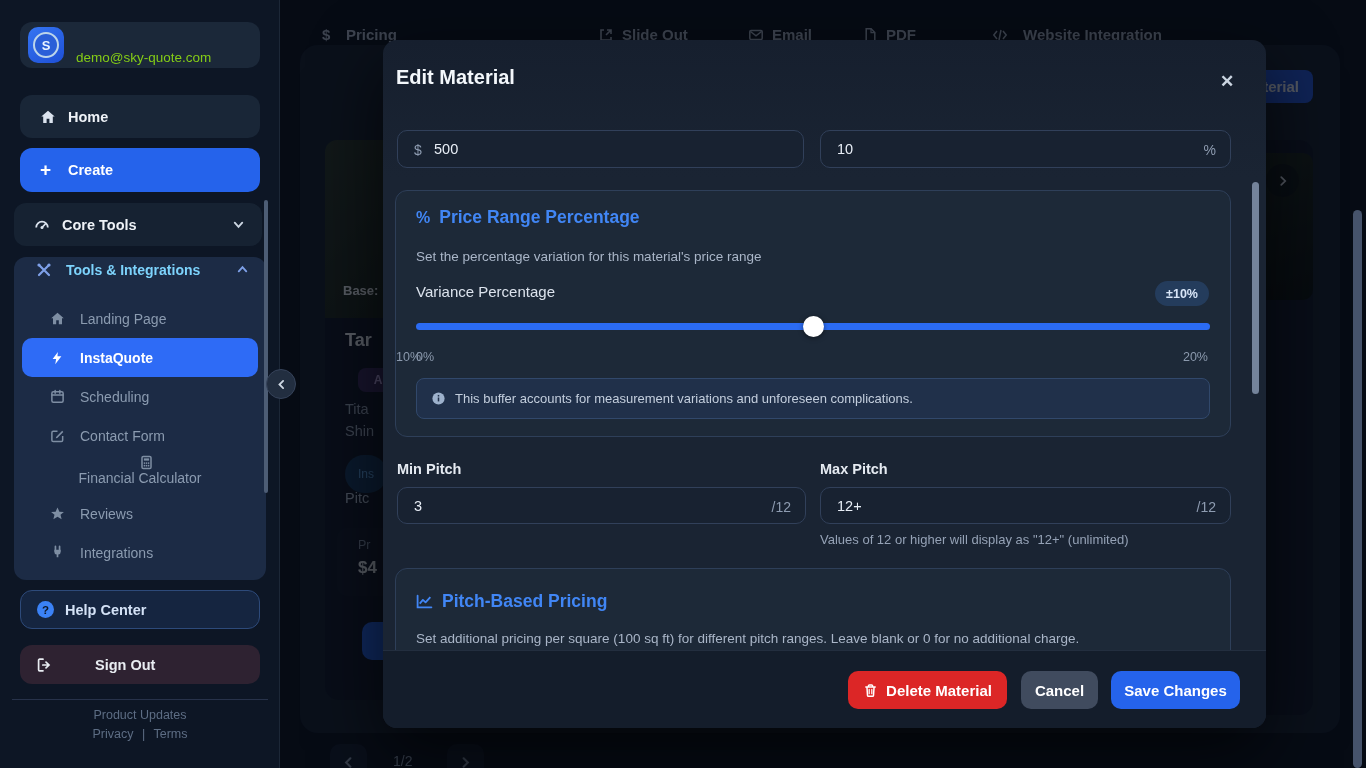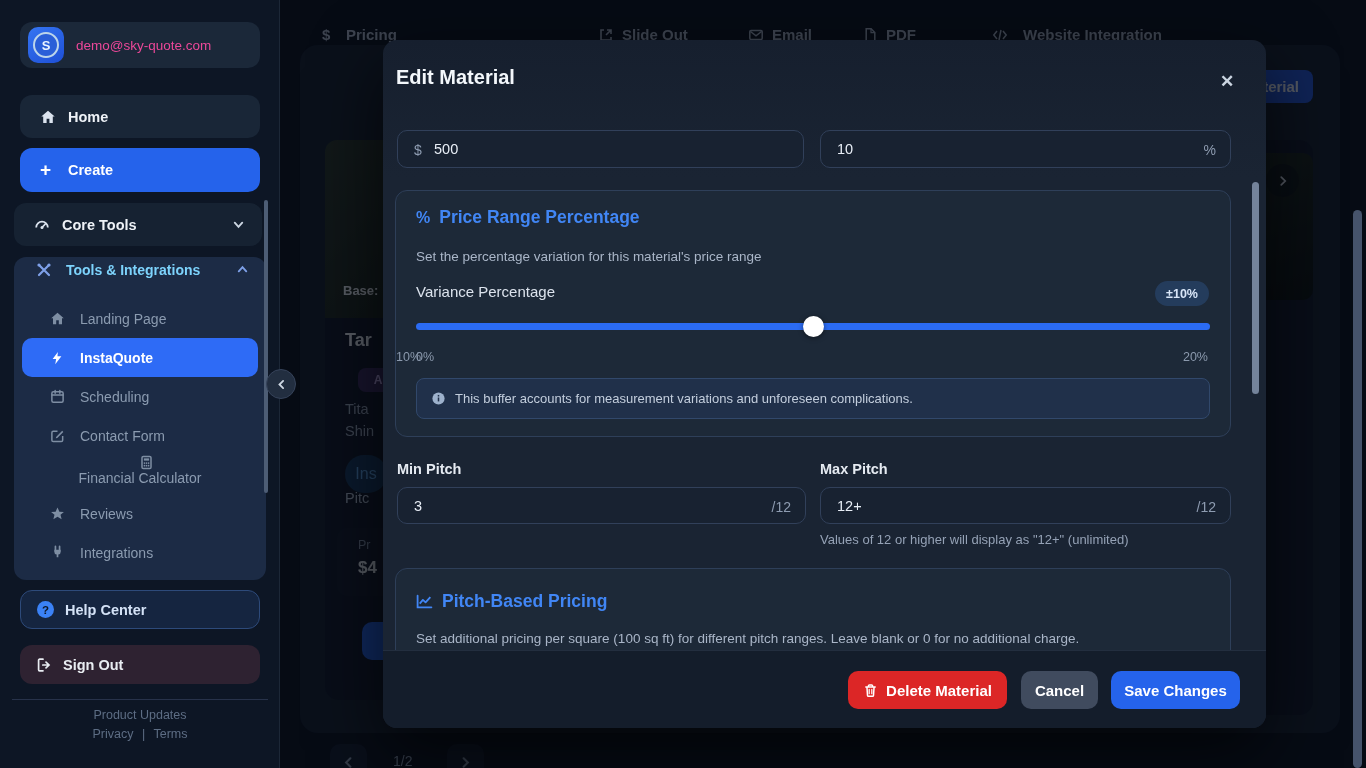--- a/index.html
+++ b/index.html
@@ -5,33 +5,33 @@
   * { margin:0; padding:0; box-sizing:border-box; }
   html,body { width:1366px; height:768px; overflow:hidden; }
   body { position:relative; background:#0a0f1a; font-family:"Liberation Sans", sans-serif; }
   svg { display:block; }
 
   
   .sidebar { position:absolute; left:0; top:0; width:280px; height:768px; background:#0d1625; border-right:1px solid #1c2737; z-index:20; }
   .chip { position:absolute; left:20px; top:22px; width:240px; height:46px; background:#1b2839; border-radius:12px; }
   .avatar { position:absolute; left:8px; top:5px; width:36px; height:36px; border-radius:10px; background:linear-gradient(145deg,#3575f2,#1e4fd6); }
   .avatar .ring { position:absolute; left:5px; top:5px; width:26px; height:26px; border-radius:50%; border:2px solid #bcd5ea; background:#2a5fd8; color:#eaf4ff; font-weight:bold; font-size:13px; display:flex; align-items:center; justify-content:center; }
-  .chip .email { position:absolute; left:56px; top:0; height:46px; display:flex; align-items:center; font-size:13.5px; color:#ec4899; }
+  .chip .email { position:absolute; left:56px; top:12px; height:46px; display:flex; align-items:center; font-size:13.5px; color:#84cc16; }
   .side-btn { position:absolute; left:20px; width:240px; height:43px; border-radius:12px; display:flex; align-items:center; color:#eef2f7; font-weight:bold; font-size:14.5px; }
   .side-btn .ic { width:16px; margin-left:20px; margin-right:12px; color:#dbe3ee; }
   .tools-box { position:absolute; left:14px; top:257px; width:252px; height:323px; background:#1c2b45; border-radius:12px; }
   .tools-head { position:absolute; left:0; top:5px; width:100%; height:38px; display:flex; align-items:flex-start; color:#7dd3fc; font-weight:bold; font-size:14px; }
   .tools-head .ic { width:16px; margin-left:22px; margin-right:14px; color:#7ea0e8; }
   .sub-item { position:absolute; left:8px; width:236px; height:39px; display:flex; align-items:center; color:#8b9bb0; font-size:14px; }
   .sub-item .ic { width:16px; margin-left:28px; margin-right:14px; color:#7e8ea3; }
   .sub-item.active { left:8px; background:#2e6bf6; border-radius:10px; color:#ffffff; font-weight:bold; }
   .sub-item.active .ic { color:#ffffff; }
   .help-btn { position:absolute; left:20px; top:590px; width:240px; height:39px; background:#152540; border:1px solid #2d4a7a; border-radius:12px; display:flex; align-items:center; color:#d4e2f6; font-weight:bold; font-size:14.5px; }
   .qmark { width:17px; height:17px; border-radius:50%; background:#3b82f6; color:#0d1625; font-weight:bold; font-size:11.5px; display:flex; align-items:center; justify-content:center; margin-left:16px; margin-right:11px; }
-  .signout-btn { position:absolute; left:20px; top:645px; width:240px; height:39px; background:#2e2231; border-radius:12px; display:flex; align-items:center; color:#e9edf2; font-weight:bold; font-size:14.5px; }
+  .signout-btn { position:absolute; left:20px; top:645px; width:240px; height:39px; background:#2e2231; border-radius:12px; display:flex; align-items:center; color:#e9edf2; font-weight:bold; font-size:14.5px;gap:32px; }
   .signout-btn .ic { width:16px; margin-left:16px; margin-right:11px; color:#e9edf2; }
   .side-divider { position:absolute; left:12px; top:699px; width:256px; height:1px; background:#27324a; }
   .side-foot1 { position:absolute; left:0; top:708px; width:280px; text-align:center; font-size:12.5px; color:#5d6d84; }
   .side-foot2 { position:absolute; left:0; top:727px; width:280px; text-align:center; font-size:12.5px; color:#5d6d84; }
   .side-scroll { position:absolute; left:264px; top:200px; width:4px; height:293px; background:#4d5d75; border-radius:2px; }
   .collapse { position:absolute; left:266px; top:369px; width:30px; height:30px; border-radius:50%; background:#222e40; border:1px solid #36435a; z-index:45; display:flex; align-items:center; justify-content:center; color:#cfd8e4; }
 
   
   .content-bg { position:absolute; left:280px; top:0; width:1086px; height:768px; background:#0a0f1a; z-index:10; }
   .nav-item { position:absolute; top:26px; display:flex; align-items:center; gap:8px; color:#a9b4c4; font-size:15px; font-weight:bold; }
@@ -129,21 +129,21 @@
   </div>
 
   <div class="bgcard" style="left:45px; top:140px; width:360px; height:560px;">
     <div class="photo" style="left:0; top:0; width:360px; height:178px; background:linear-gradient(135deg,#2a3526,#161d14 60%,#0c100a);">
       <span style="position:absolute; left:18px; top:143px; color:#f1f5f9; font-weight:bold; font-size:13px;">Base:</span>
     </div>
     <span style="position:absolute; left:20px; top:190px; font-size:18px; font-weight:bold; color:#f1f5f9;">Tar</span>
     <span class="pill" style="position:absolute; left:33px; top:228px; width:40px; height:24px; border-radius:8px; background:#3d2a5e; color:#c9b3f2; font-size:12px; font-weight:bold;">A</span>
     <span style="position:absolute; left:20px; top:261px; font-size:14.5px; color:#9fabbd;">Tita</span>
     <span style="position:absolute; left:20px; top:283px; font-size:14.5px; color:#9fabbd;">Shin</span>
-    <span class="pill" style="position:absolute; left:20px; top:315px; width:42px; height:38px; background:#173a5e; color:#5fa5e8; font-size:16px;">Ins</span>
+    <span class="pill" style="position:absolute; left:20px; top:315px; width:42px; height:38px; background:#173a5e; color:#5fa5e8; font-size:12px;">Ins</span>
     <span style="position:absolute; left:20px; top:350px; font-size:14.5px; color:#b6c2d2;">Pitc</span>
     <div style="position:absolute; left:12px; top:388px; width:336px; height:68px; background:#121a28; border-radius:10px;">
       <span style="position:absolute; left:21px; top:10px; font-size:12.5px; color:#8896aa;">Pr</span>
       <span style="position:absolute; left:21px; top:30px; font-size:17px; font-weight:bold; color:#f1f5f9;">$4</span>
     </div>
     <div style="position:absolute; left:37px; top:482px; width:300px; height:38px; background:#2563eb; border-radius:10px;"></div>
   </div>
 
   <div class="bgcard" style="left:820px; top:140px; width:213px; height:575px;">
     <div class="photo" style="left:10px; top:13px; width:203px; height:147px; border-radius:10px; background:linear-gradient(160deg,#222b1e,#131a12 55%,#0a0e09);">

